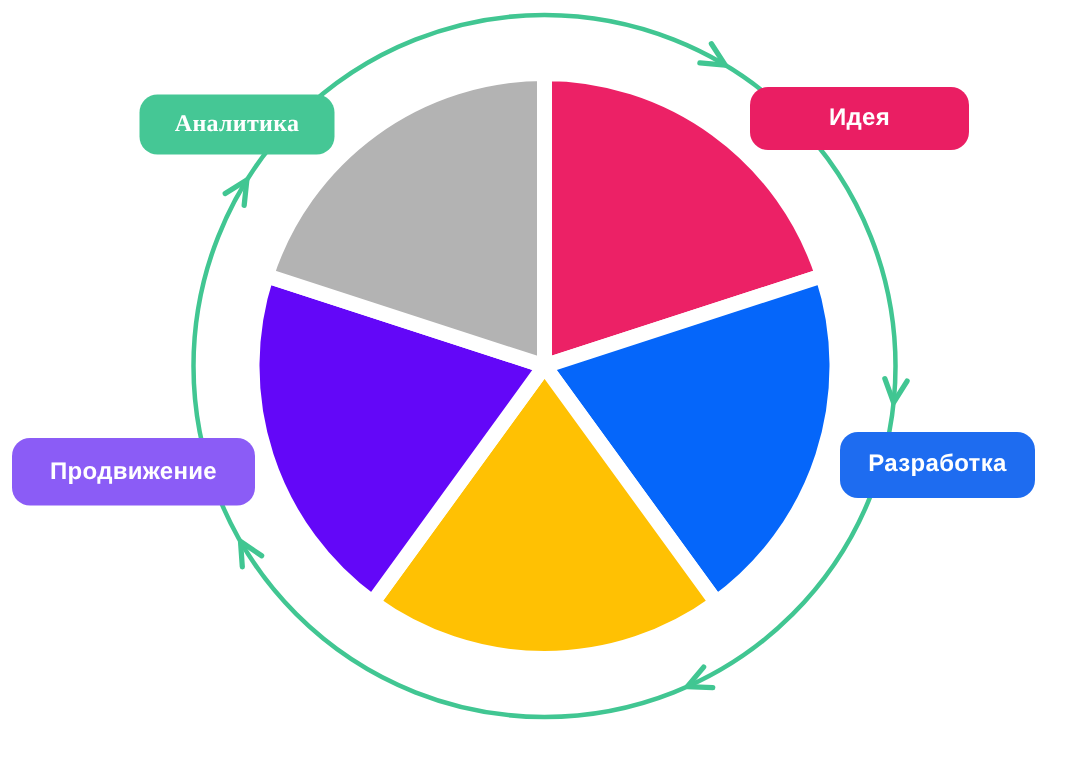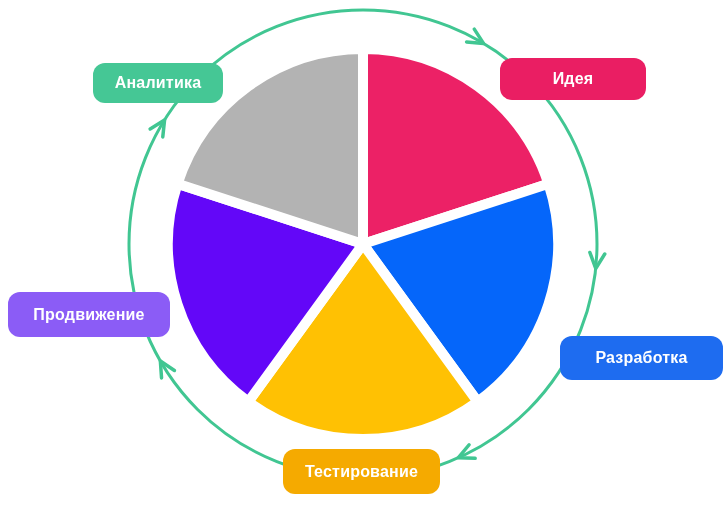--- a/index.html
+++ b/index.html
@@ -29,23 +29,23 @@
     display: flex;
     align-items: center;
     justify-content: center;
     color: #ffffff;
     font-weight: bold;
     font-size: 16px;
     border-radius: 12px;
     letter-spacing: 0.2px;
     user-select: none;
   }
-  .b-analytics   { left: 93px;  top: 63px;  width: 130px; height: 40px; }
+  .b-analytics   { left: 93px;  top: 63px;  width: 130px; height: 40px; font-family: Liberation Serif, serif; }
   .b-idea        { left: 500px; top: 58px;  width: 146px; height: 42px; }
-  .b-development { left: 560px; top: 288px; width: 163px; height: 44px; margin-top: 48px; }
+  .b-development { left: 560px; top: 288px; width: 130px; height: 44px; }
   .b-testing     { left: 283px; top: 449px; width: 157px; height: 45px; }
   .b-promotion   { left: 8px;   top: 292px; width: 162px; height: 45px; }
 </style>
 </head>
 <body>
 
 <div class="canvas">
 
   <svg id="diagram-svg" viewBox="0 0 726 508">
       <circle cx="363" cy="244" r="234" fill="none" stroke="#41C692" stroke-width="3"></circle>
@@ -60,17 +60,16 @@
       <polyline points="161.54,377.96 160.35,361 174.44,370.51" fill="none" stroke="#41C692" stroke-width="3.5" stroke-linecap="round" stroke-linejoin="round"></polyline>
       <polyline points="150.14,129.01 164.56,120 162.78,136.91" fill="none" stroke="#41C692" stroke-width="3.5" stroke-linecap="round" stroke-linejoin="round"></polyline>
     </svg>
 
   <div class="badge b-analytics" style="background-color: rgb(69, 199, 149);">Аналитика</div>
 
   <div class="badge b-idea" style="background-color: rgb(234, 30, 99);">Идея</div>
 
   <div class="badge b-development" style="background-color: rgb(30, 108, 240);">Разработка</div>
 
-  <div class="badge b-testing" style="background-color: rgb(245, 170, 0);">Тестирование</div>
 
   <div class="badge b-promotion" style="background-color: #8b5cf6;">Продвижение</div>
 
 </div>
 
 </body></html>

